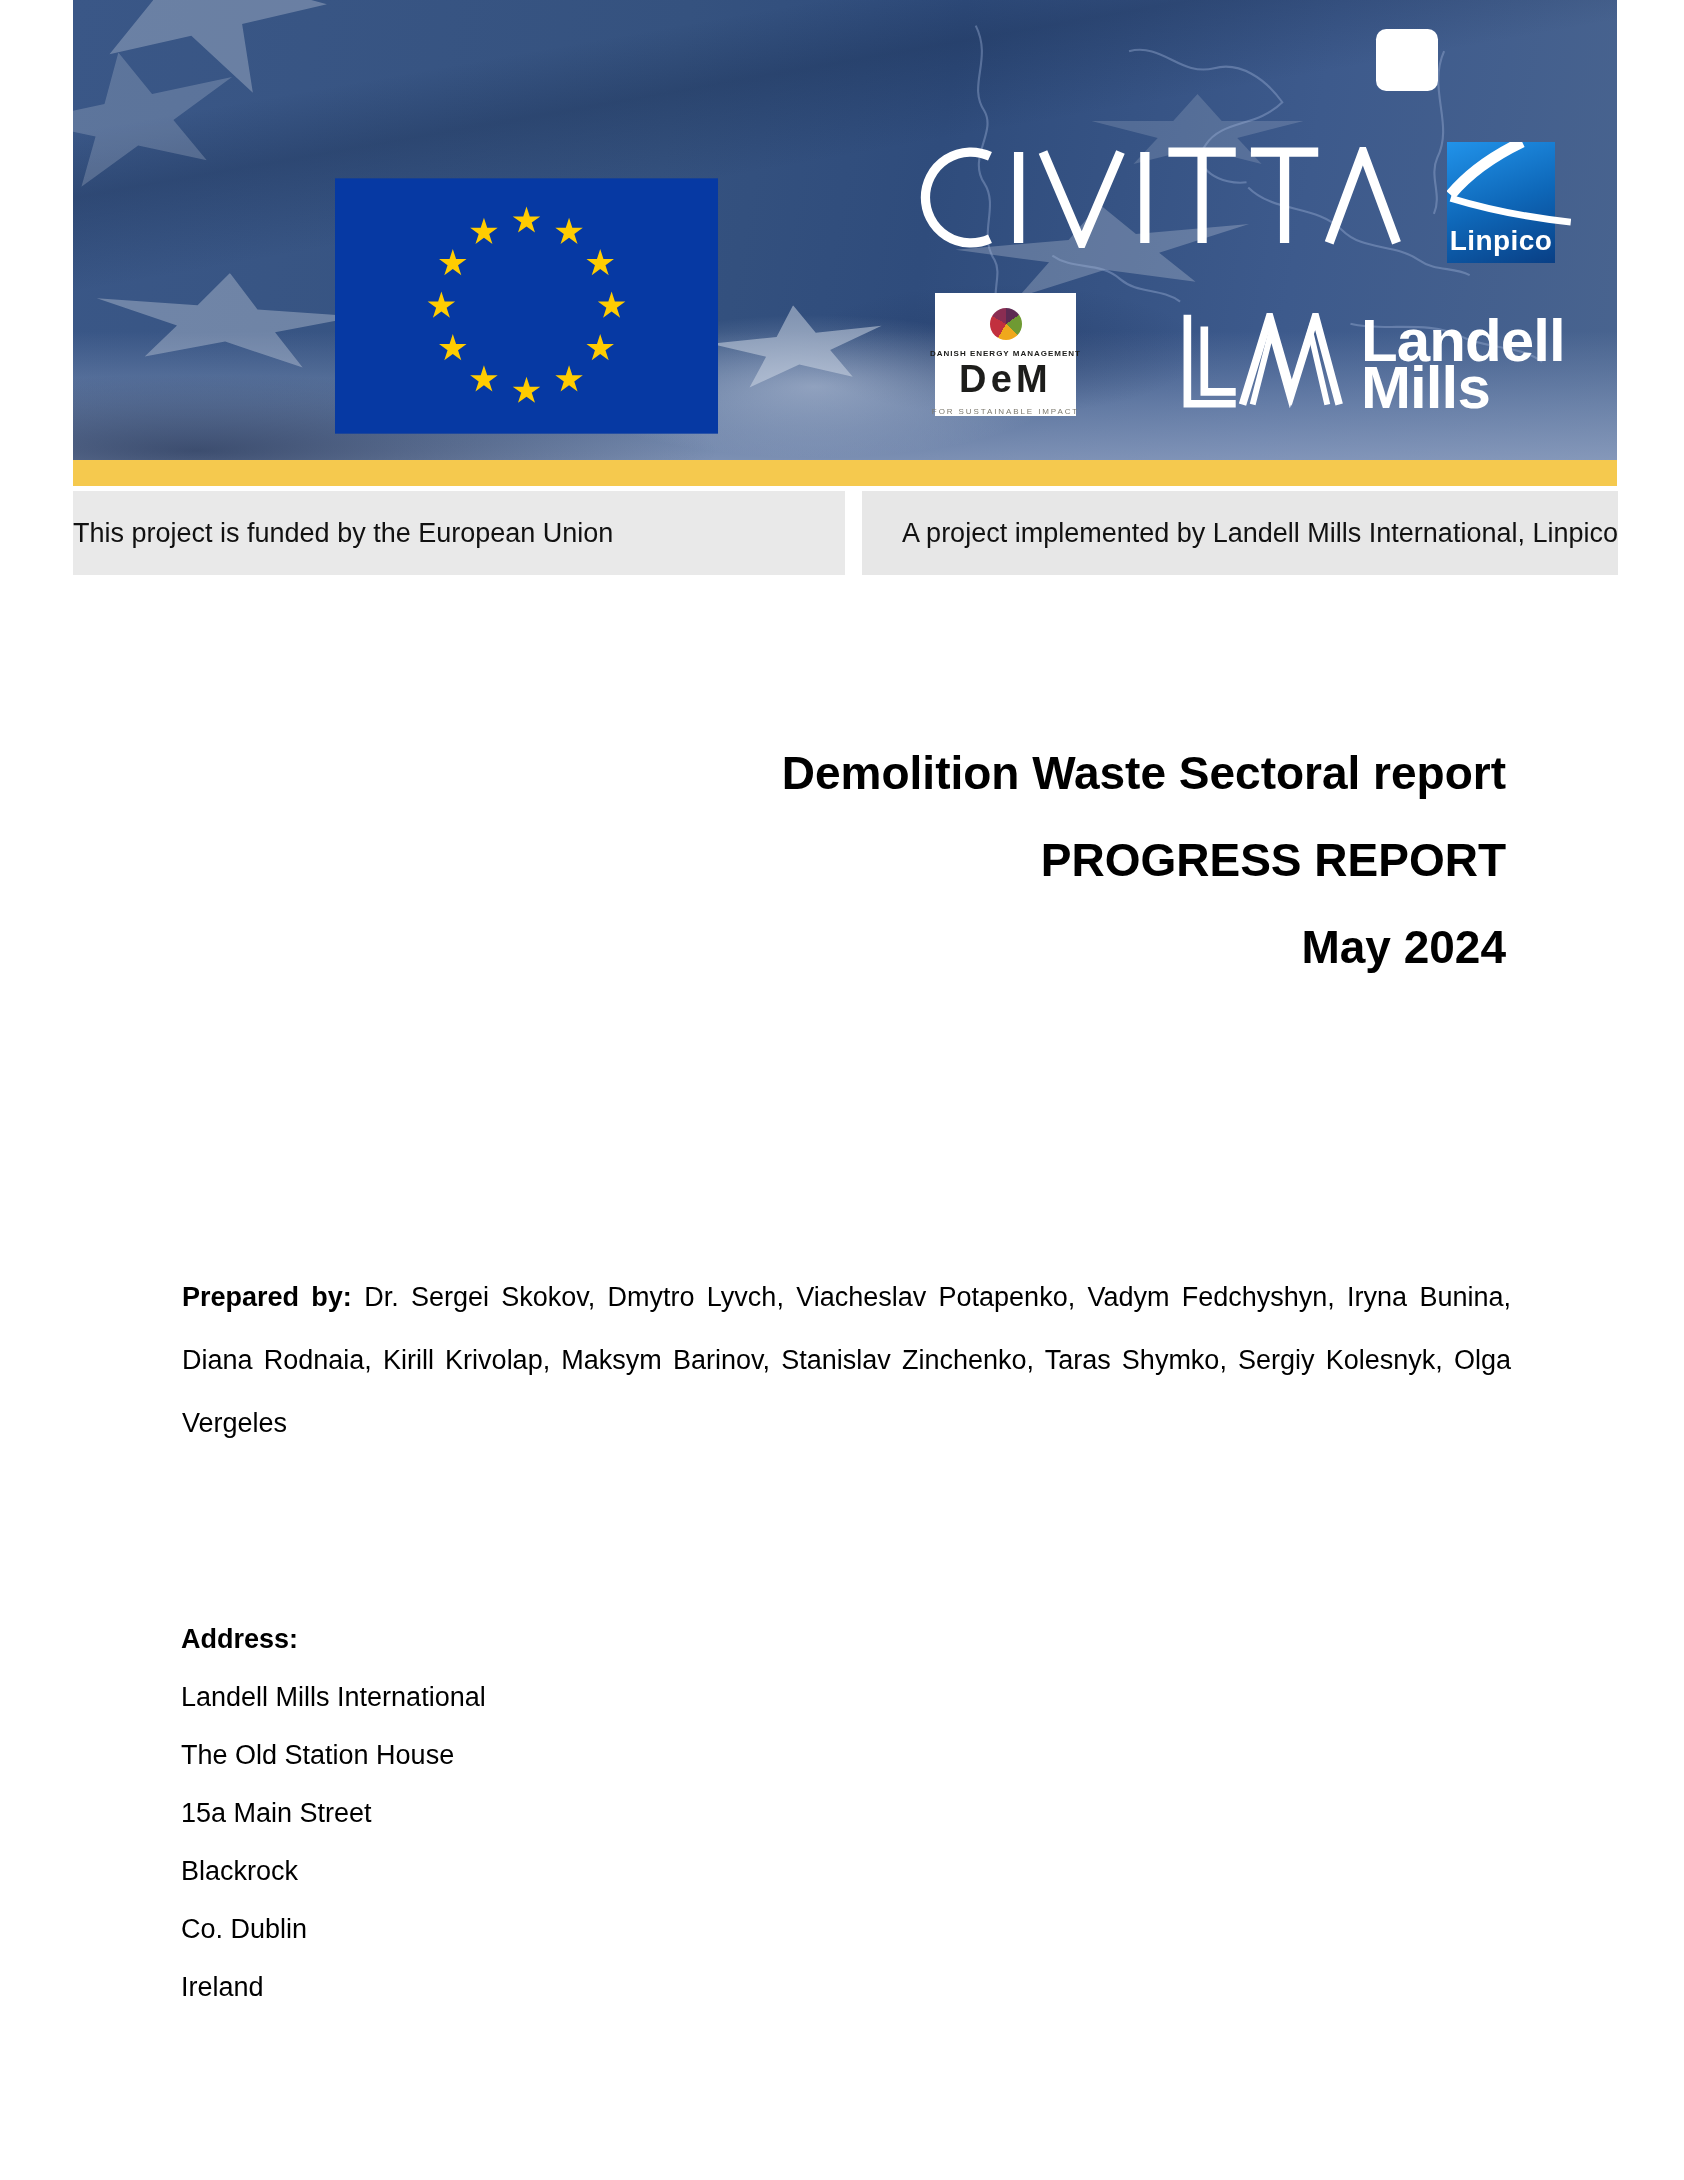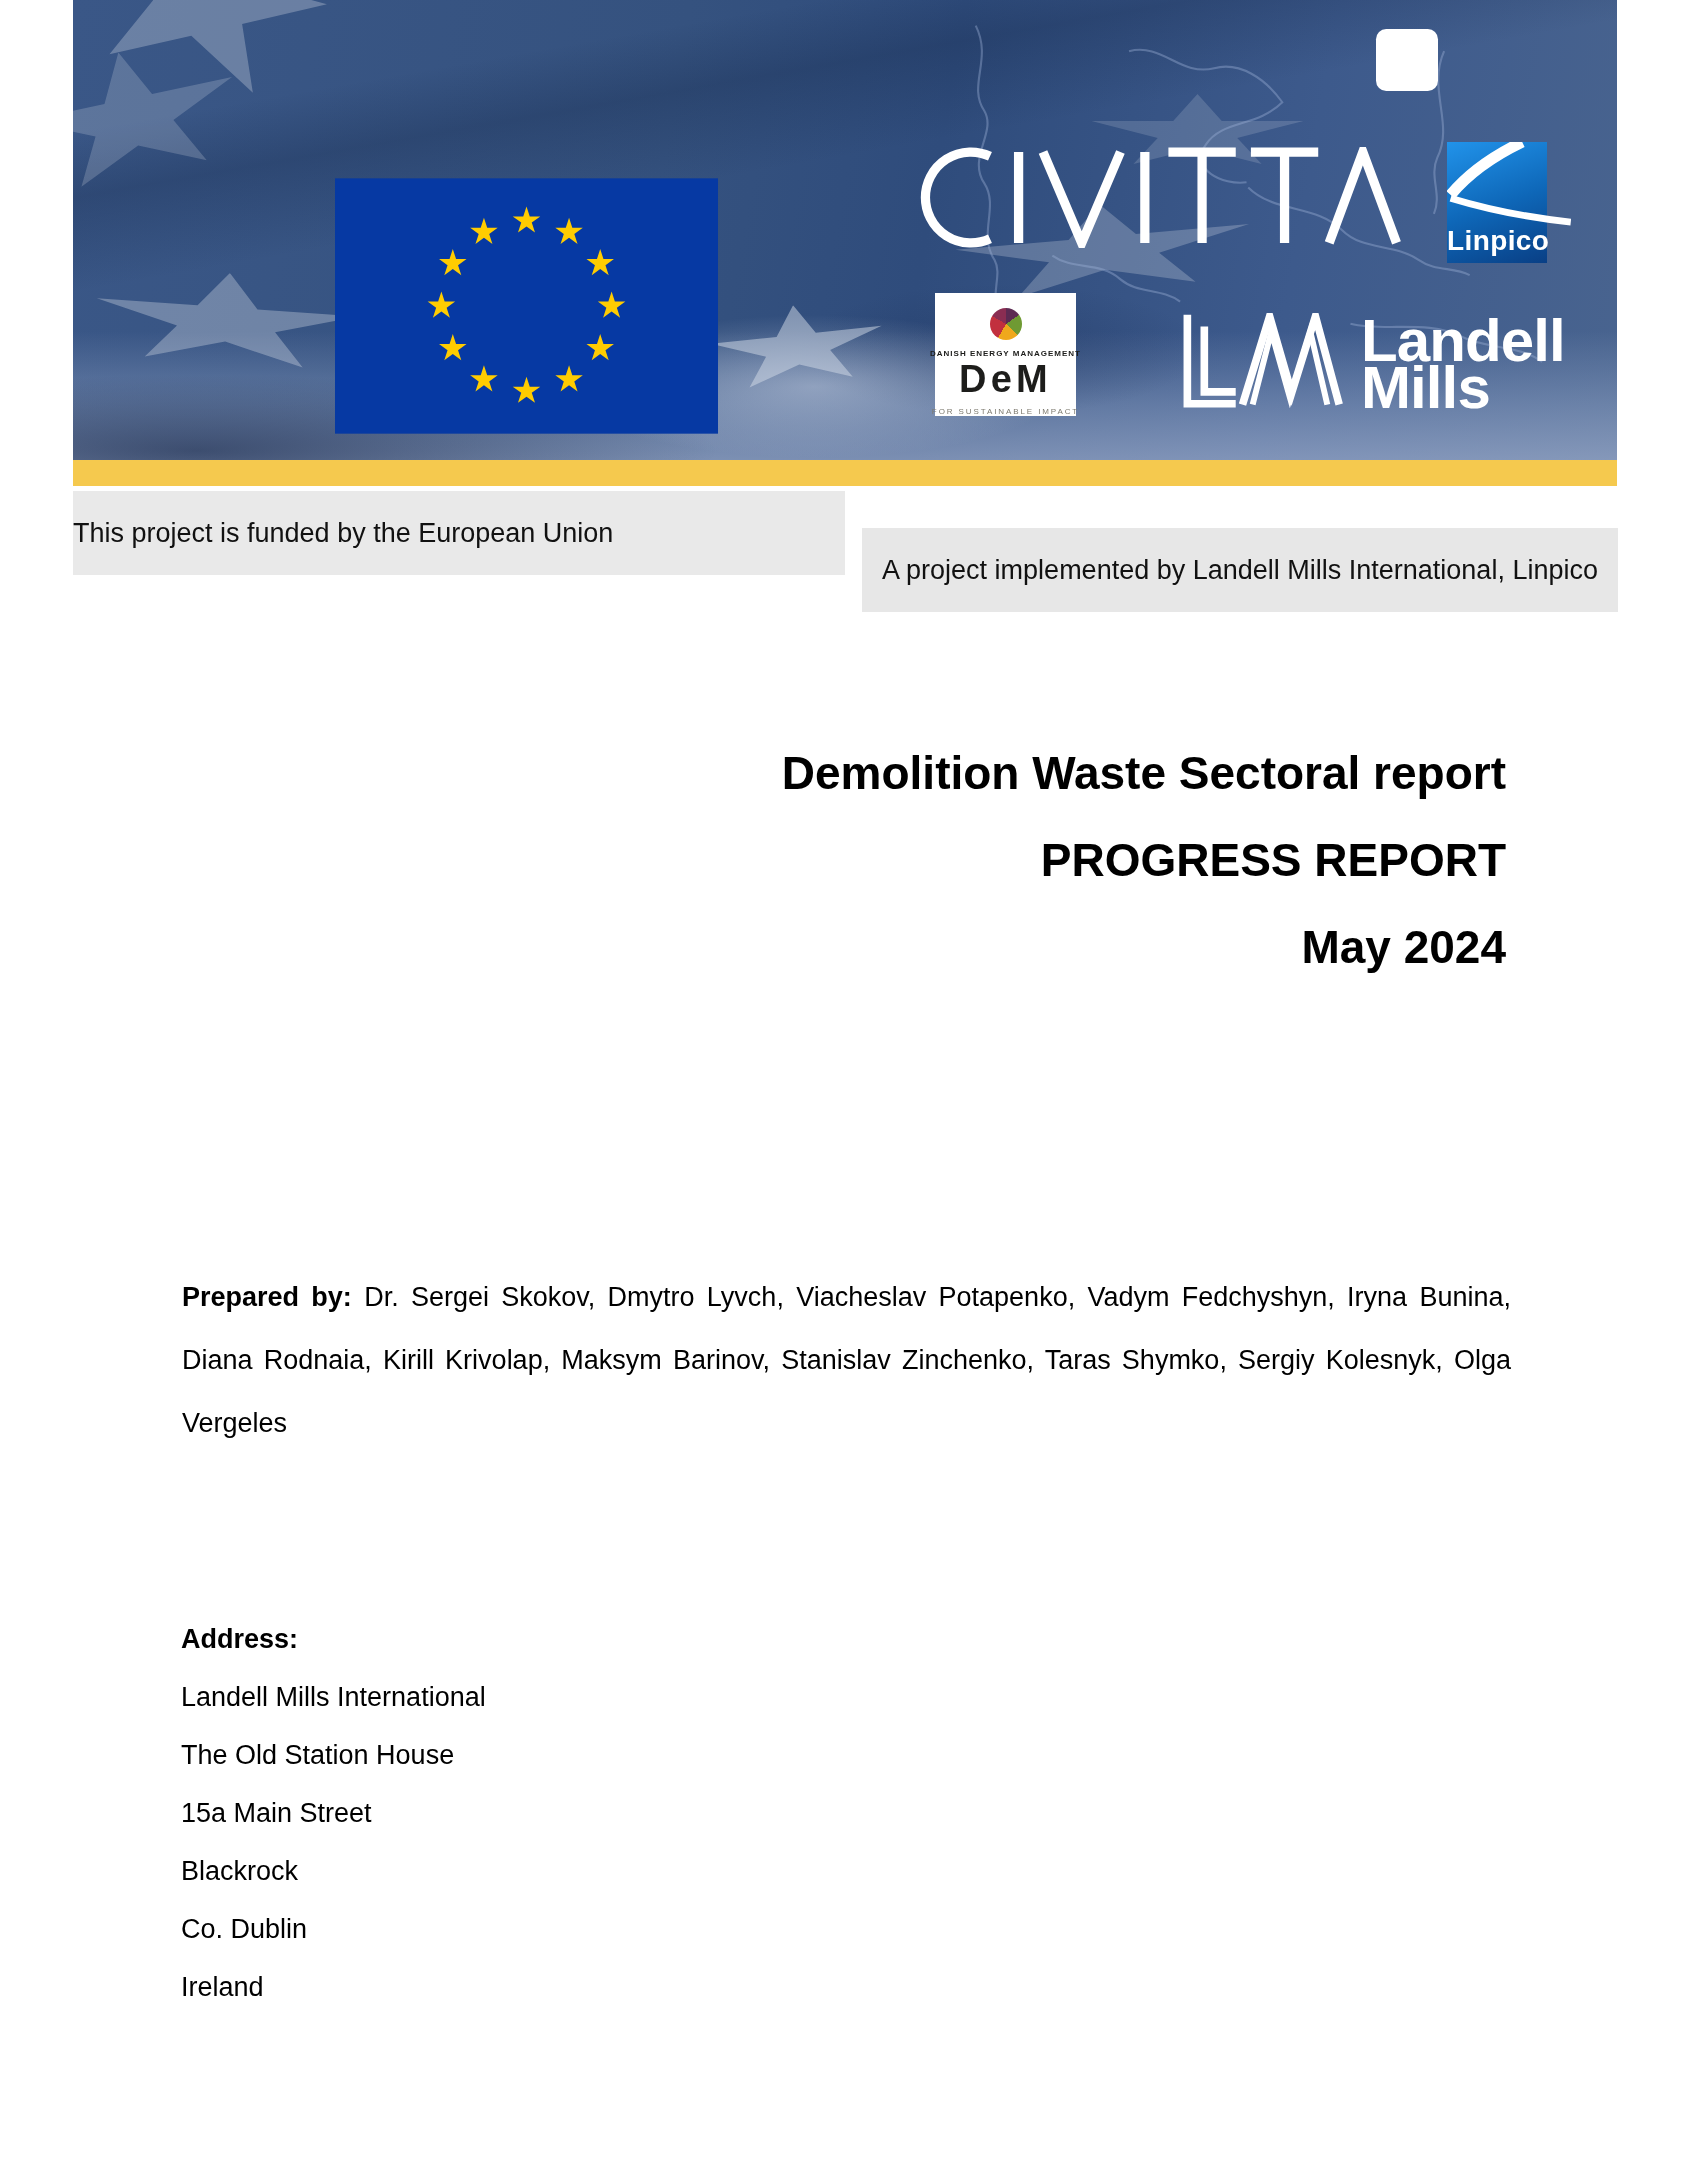--- a/index.html
+++ b/index.html
@@ -23,21 +23,21 @@
     position:absolute; background:#fff;
     clip-path:polygon(50% 0%,61% 35%,98% 35%,68% 57%,79% 91%,50% 70%,21% 91%,32% 57%,2% 35%,39% 35%);
   }
   .map-lines{position:absolute; left:0; top:0;}
   
   .eu-flag{position:absolute; left:262px; top:178px; width:383px; height:256px; display:block;}
   
   .civitta{position:absolute; left:830px; top:147px; width:498px; height:101px;}
   
   .linpico{
-    position:absolute; left:1374px; top:142px; width:100px; height:121px;
+    position:absolute; left:1374px; top:142px; width:108px; height:121px;
     background:linear-gradient(160deg,#2193EA 0%, #0E67B8 52%, #093F85 100%);
   }
   .linpico svg{position:absolute;left:0;top:0;}
   .linpico-label{
     position:absolute; left:0; right:0; bottom:6px; text-align:center;
     color:#fff; font-size:28px; font-weight:bold; letter-spacing:0.4px;
   }
   
   .white-square{position:absolute; left:1303px; top:29px; width:62px; height:62px; background:#fff; border-radius:10.2px;}
   
@@ -55,21 +55,21 @@
   
   .lm-monogram{position:absolute; left:1108px; top:313px;}
   .landell-text{
     position:absolute; left:1288px; top:317px; color:#fff; font-weight:bold;
     font-size:60px; line-height:47px; letter-spacing:-0.9px; white-space:nowrap;
   }
   
   .yellow-stripe{position:absolute; left:73px; top:460px; width:1544px; height:25.6px;}
   .panel{position:absolute; top:491px; height:84px; font-size:27px; color:#111;}
   .panel-left{left:73px; width:772px; display:flex; align-items:center; box-sizing:border-box;}
-  .panel-right{left:862px; width:756px; display:flex; flex-direction:column; justify-content:center; text-align:center; line-height:34px;margin-top:37px;}
+  .panel-right{left:862px; width:756px; display:flex; flex-direction:column; justify-content:center; text-align:right; line-height:34px;}
   
   .title-block{
     position:absolute; right:179px; top:730px; text-align:right;
     font-size:46px; font-weight:bold; line-height:87px; white-space:nowrap;
   }
   .prepared{
     position:absolute; left:178px; top:1262px; width:1329px; margin:4px;
     font-size:27px; line-height:63px; text-align:justify;
   }
   .address-block{

